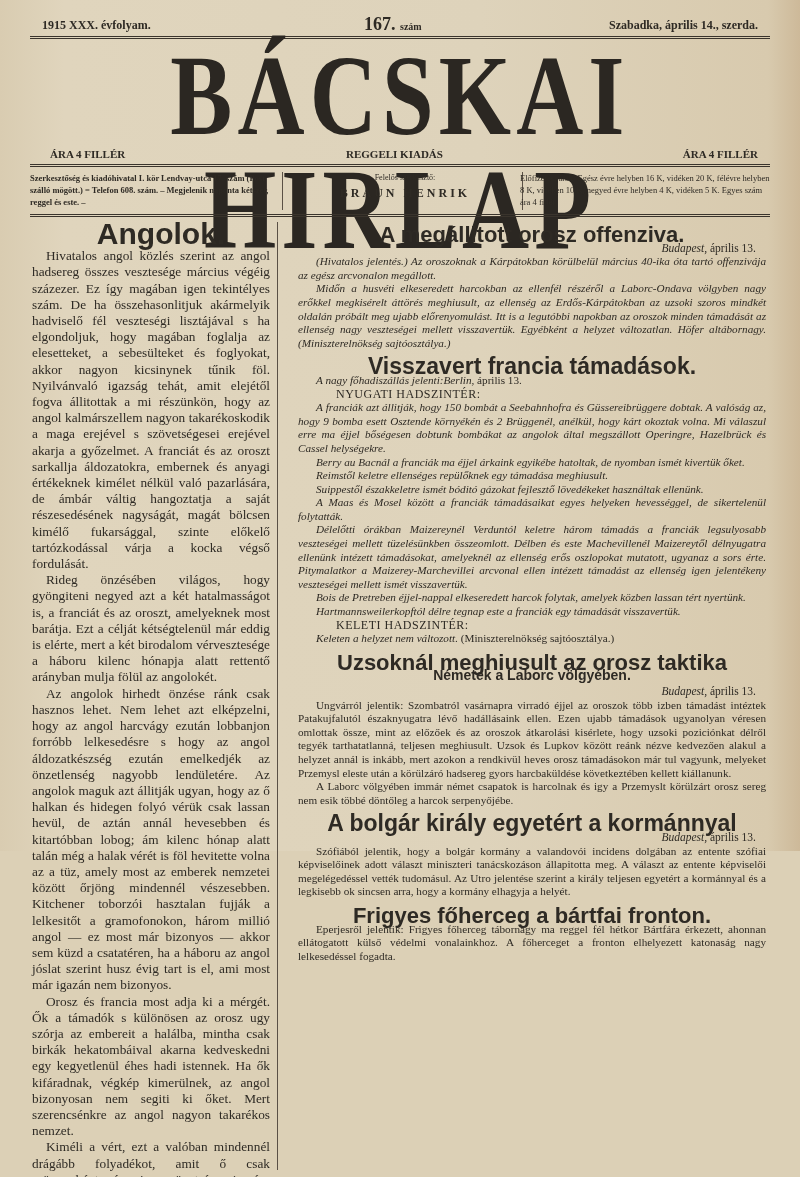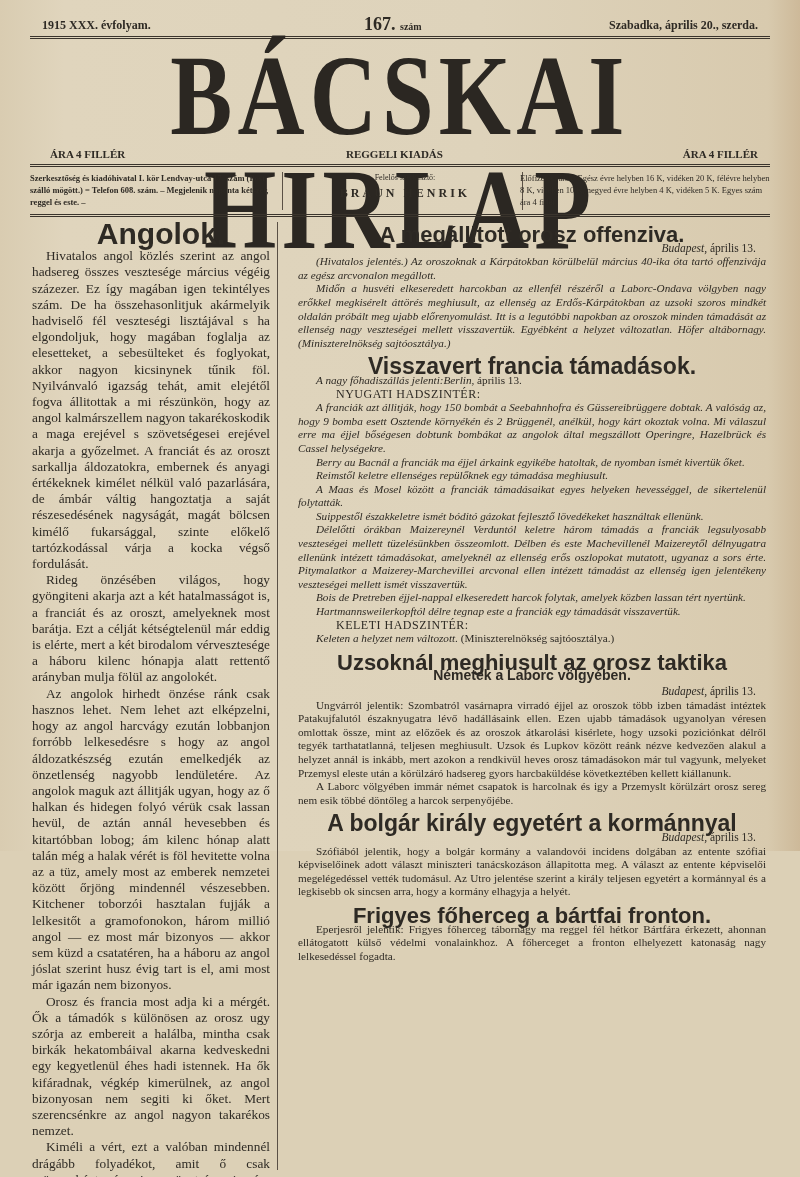--- a/index.html
+++ b/index.html
@@ -41,21 +41,21 @@
   .row2{display:flex;padding-right:10px;}
 </style>
 </head>
 <body>
 
 <div class="page">
 
   <div class="topline">
     <span class="l">1915 XXX. évfolyam.</span>
     <span class="c"><span>167.</span> <small>szám</small></span>
-    <span class="r">Szabadka, április 20., szerda.</span>
+    <span class="r">Szabadka, április 14., szerda.</span>
   </div>
   <div class="rule" style="top:36px;"></div>
 
   <div class="masthead">BÁCSKAI HIRLAP</div>
 
   <div class="subline">
     <span class="l">ÁRA 4 FILLÉR</span>
     <span class="c">REGGELI KIADÁS</span>
     <span class="r">ÁRA 4 FILLÉR</span>
   </div>
@@ -71,21 +71,21 @@
     <div class="vsep" style="left:492px;top:0;height:38px;"></div>
     <div class="r">Előfizetési árak: Egész évre helyben 16 K, vidéken 20 K, félévre helyben 8 K, vidéken 10 K, negyed évre helyben 4 K, vidéken 5 K. Egyes szám ára 4 fillér.</div>
   </div>
   <div class="rule" style="top:214px;"></div>
 
   <div class="vsep" style="left:277px;top:222px;height:948px;"></div>
 
   <div class="col-left">
     <h1>Angolok.</h1>
     <p>Hivatalos angol közlés szerint az angol hadsereg összes vesztesége március végéig százezer. Ez így magában igen tekintélyes szám. De ha összehasonlitjuk akármelyik hadviselő fél veszteségi lisztájával s ha elgondoljuk, hogy magában foglalja az elesetteket, a sebesülteket és foglyokat, akkor nagyon kicsinynek tűnik föl. Nyilvánvaló igazság tehát, amit elejétől fogva állitottak a mi részünkön, hogy az angol kalmárszellem nagyon takarékoskodik a maga erejével s szövetségesei erejével akarja a győzelmet. A franciát és az oroszt sarkallja áldozatokra, embernek és anyagi értékeknek kimélet nélkül való pazarlására, de ámbár váltig hangoztatja a saját részesedésének nagyságát, magát bölcsen kimélő fukarsággal, szinte előkelő tartózkodással várja a kocka végső fordulását.</p>
-    <p>Rideg önzésében világos, hogy gyöngiteni akarja azt a két hatalmasságot is, a franciát és az oroszt, amelyeknek most barátja. Ezt a célját kétségtelenül már eddig is elérte, mert a két birodalom vérvesztesége a háboru kilenc hónapja alatt rettentő arányban mulja fölül az angolokét.</p>
+    <p>Rideg önzésében világos, hogy gyöngiteni negyed azt a két hatalmasságot is, a franciát és az oroszt, amelyeknek most barátja. Ezt a célját kétségtelenül már eddig is elérte, mert a két birodalom vérvesztesége a háboru kilenc hónapja alatt rettentő arányban mulja fölül az angolokét.</p>
     <p>Az angolok hirhedt önzése ránk csak hasznos lehet. Nem lehet azt elképzelni, hogy az angol harcvágy ezután lobbanjon forróbb lelkesedésre s hogy az angol áldozatkészség ezután emelkedjék az önzetlenség nagyobb lendületére. Az angolok maguk azt állitják ugyan, hogy az ő halkan és hidegen folyó vérük csak lassan hevül, de aztán annál hevesebben és kitartóbban lobog; ám kilenc hónap alatt talán még a halak vérét is föl hevitette volna az a tüz, amely most az emberek nemzetei között őrjöng mindennél vészesebben. Kitchener toborzói hasztalan fujják a lelkesitőt a gramofonokon, három millió angol — ez most már bizonyos — akkor sem küzd a csatatéren, ha a háboru az angol jóslat szerint husz évig tart is el, ami most már igazán nem bizonyos.</p>
     <p>Orosz és francia most adja ki a mérgét. Ők a támadók s különösen az orosz ugy szórja az embereit a halálba, mintha csak birkák hekatombáival akarna kedveskedni egy kegyetlenül éhes hadi istennek. Ha ők kifáradnak, végkép kimerülnek, az angol bizonyosan nem segiti ki őket. Mert szerencsénkre az angol nagyon takarékos nemzet.</p>
     <p>Kiméli a vért, ezt a valóban mindennél drágább folyadékot, amit ő csak csöppenként mér, mig a szövetségesei egész zuhatagokban árasztják. Ez jó nekünk is. Az angol szükkeblüség hasznos siettetője a mindenütt áhitott békének.</p>
   </div>
 
   <div class="col-right">
 
     <div>
       <h2 style="font-size:22px;">A megállitott orosz offenziva.</h2>
       <div class="dateline"><i>Budapest</i><span>, április 13.</span></div>
@@ -96,22 +96,22 @@
     <div style="margin-top:10px;">
       <h2 style="font-size:23px;">Visszavert francia támadások.</h2>
       <div class="row2">
         <span class="it" style="margin-left:18px;">A nagy főhadiszállás jelenti:</span>
         <span><i>Berlin</i><span>, április 13.</span></span>
       </div>
       <div class="theater">NYUGATI HADSZINTÉR:</div>
       <p class="it">A franciák azt állitják, hogy 150 bombát a Seebahnhofra és Güssereibrüggere dobtak. A valóság az, hogy 9 bomba esett Osztende környékén és 2 Brüggenél, anélkül, hogy kárt okoztak volna. Mi válaszul erre ma éjjel bőségesen dobtunk bombákat az angolok által megszállott Operingre, Hazelbrück és Cassel helységekre.</p>
       <p class="it">Berry au Bacnál a franciák ma éjjel árkaink egyikébe hatoltak, de nyomban ismét kivertük őket.</p>
       <p class="it">Reimstől keletre ellenséges repülőknek egy támadása meghiusult.</p>
+      <p class="it">Suippestől északkeletre ismét bóditó gázokat fejlesztő lövedékeket használtak ellenünk.</p>
       <p class="it">A Maas és Mosel között a franciák támadásaikat egyes helyeken hevességgel, de sikertelenül folytatták.</p>
-      <p class="it">Suippestől északkeletre ismét bóditó gázokat fejlesztő lövedékeket használtak ellenünk.</p>
       <p class="it">Délelőtti órákban Maizereynél Verduntól keletre három támadás a franciák legsulyosabb veszteségei mellett tüzelésünkben összeomlott. Délben és este Machevillenél Maizereytől délnyugatra ellenünk intézett támadásokat, amelyeknél az ellenség erős oszlopokat mutatott, ugyanaz a sors érte. Pitymalatkor a Maizerey-Marchevillei arcvonal ellen intézett támadást az ellenség igen jelentékeny veszteségei mellett ismét visszavertük.</p>
       <p class="it">Bois de Pretreben éjjel-nappal elkeseredett harcok folytak, amelyek közben lassan tért nyertünk.</p>
       <p class="it">Hartmannsweilerkopftól délre tegnap este a franciák egy támadását visszavertük.</p>
       <div class="theater">KELETI HADSZINTÉR:</div>
       <p><span class="it">Keleten a helyzet nem változott.</span><span> (Miniszterelnökség sajtóosztálya.)</span></p>
     </div>
 
     <div style="margin-top:10px;">
       <h2 style="font-size:22px;">Uzsoknál meghiusult az orosz taktika</h2>
       <h3>Németek a Laborc völgyében.</h3>

